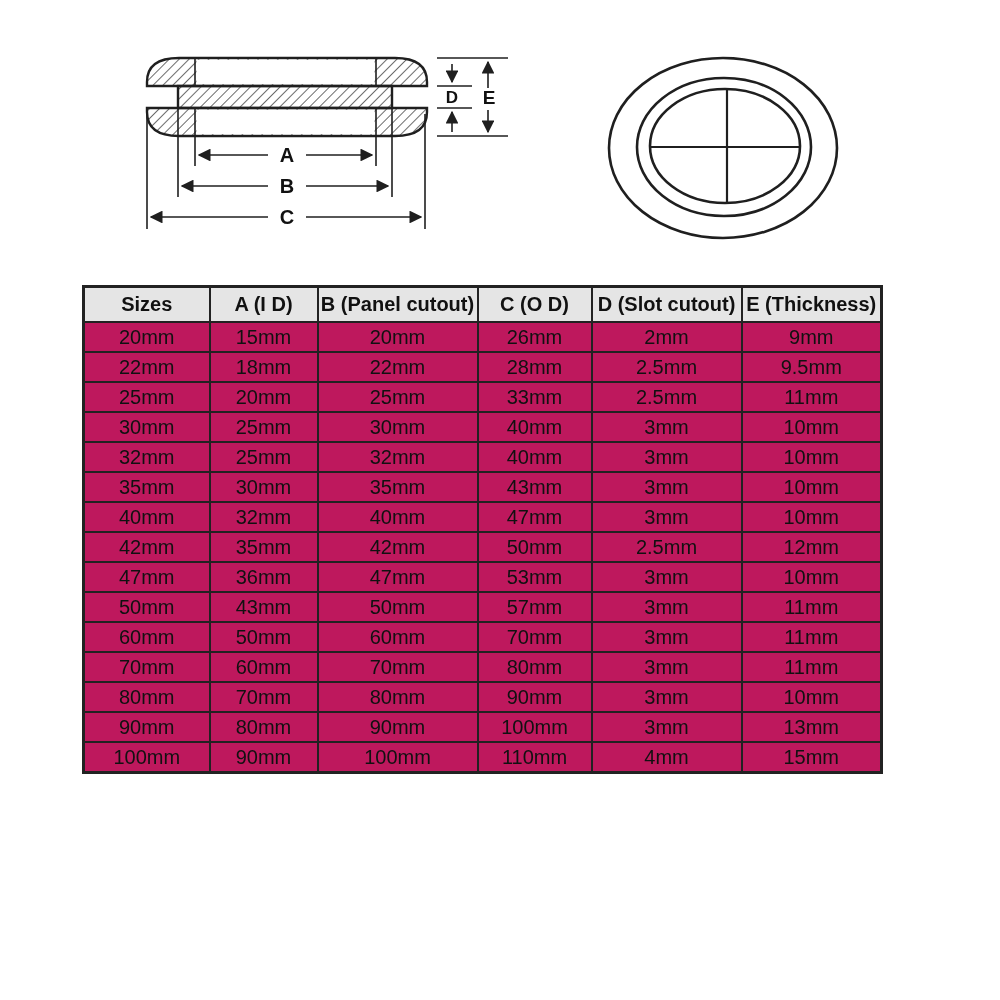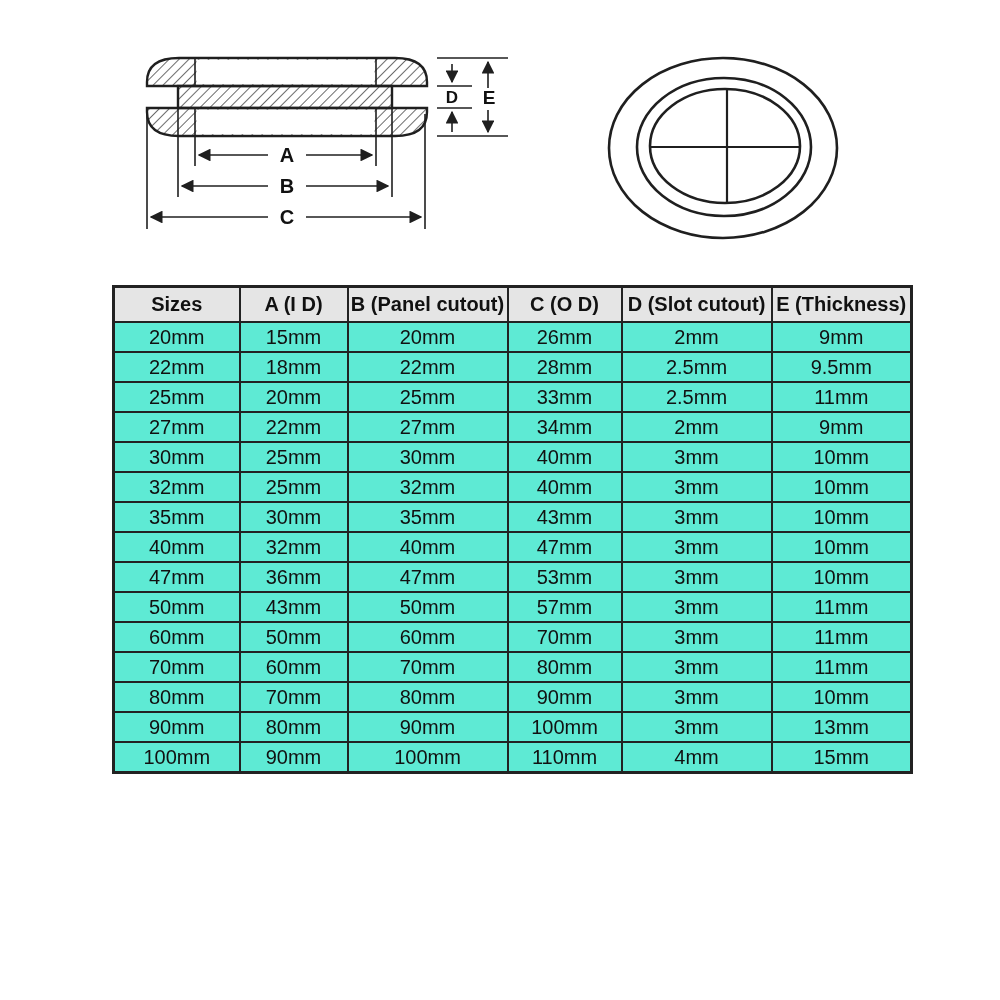--- a/index.html
+++ b/index.html
@@ -1,20 +1,20 @@
 <!DOCTYPE html>
 <html style="--header-bg: #e5e5e5; --border: #222222; --line: #1f1f1f;"><head>
 <meta charset="utf-8">
 <style>
   html,body{margin:0;padding:0;background:#fff;}
   .canvas{position:relative;width:1000px;height:1000px;background:#fff;overflow:hidden;
           font-family:"Liberation Sans",sans-serif;color:#111;}
   .diagram-svg{position:absolute;left:0;top:0;}
   table.spec-table{position:absolute;left:82px;top:285px;border-collapse:collapse;
-          table-layout:fixed;background:#5eead4;margin-left:30px;}
+          table-layout:fixed;background:#be185d;}
   table.spec-table th, table.spec-table td{
           border:2px solid var(--border,#222);text-align:center;vertical-align:middle;
           padding:0;overflow:hidden;white-space:nowrap;}
   table.spec-table{border:3px solid var(--border,#222);}
   table.spec-table th{background:var(--header-bg,#e5e5e5);height:33px;
           font-weight:bold;font-size:20px;}
   table.spec-table td{height:28px;font-size:20px;font-weight:normal;}
   .dimline{stroke:var(--line,#1f1f1f);stroke-width:1.6;fill:none;}
   .outline{stroke:var(--line,#1f1f1f);stroke-width:2.4;}
   .dimlabel{font-family:"Liberation Sans",sans-serif;font-weight:bold;fill:#111;}
@@ -140,28 +140,20 @@
         </tr>
         <tr>
           <td>25mm</td>
           <td>20mm</td>
           <td>25mm</td>
           <td>33mm</td>
           <td>2.5mm</td>
           <td>11mm</td>
         </tr>
         <tr>
-          <td>27mm</td>
-          <td>22mm</td>
-          <td>27mm</td>
-          <td>34mm</td>
-          <td>2mm</td>
-          <td>9mm</td>
-        </tr>
-        <tr>
           <td>30mm</td>
           <td>25mm</td>
           <td>30mm</td>
           <td>40mm</td>
           <td>3mm</td>
           <td>10mm</td>
         </tr>
         <tr>
           <td>32mm</td>
           <td>25mm</td>
@@ -180,20 +172,28 @@
         </tr>
         <tr>
           <td>40mm</td>
           <td>32mm</td>
           <td>40mm</td>
           <td>47mm</td>
           <td>3mm</td>
           <td>10mm</td>
         </tr>
         <tr>
+          <td>42mm</td>
+          <td>35mm</td>
+          <td>42mm</td>
+          <td>50mm</td>
+          <td>2.5mm</td>
+          <td>12mm</td>
+        </tr>
+        <tr>
           <td>47mm</td>
           <td>36mm</td>
           <td>47mm</td>
           <td>53mm</td>
           <td>3mm</td>
           <td>10mm</td>
         </tr>
         <tr>
           <td>50mm</td>
           <td>43mm</td>

